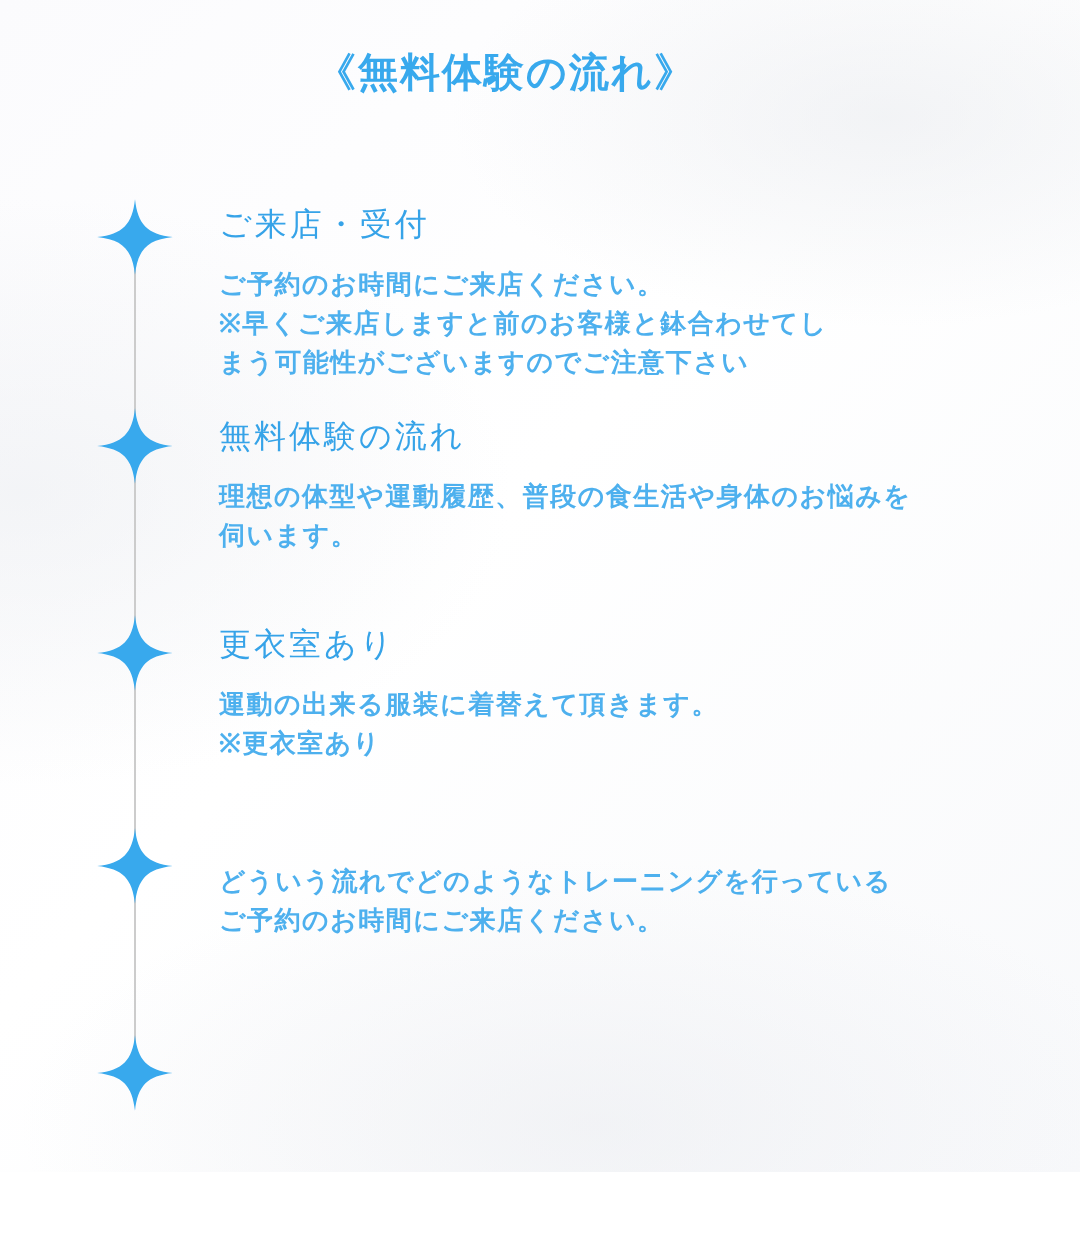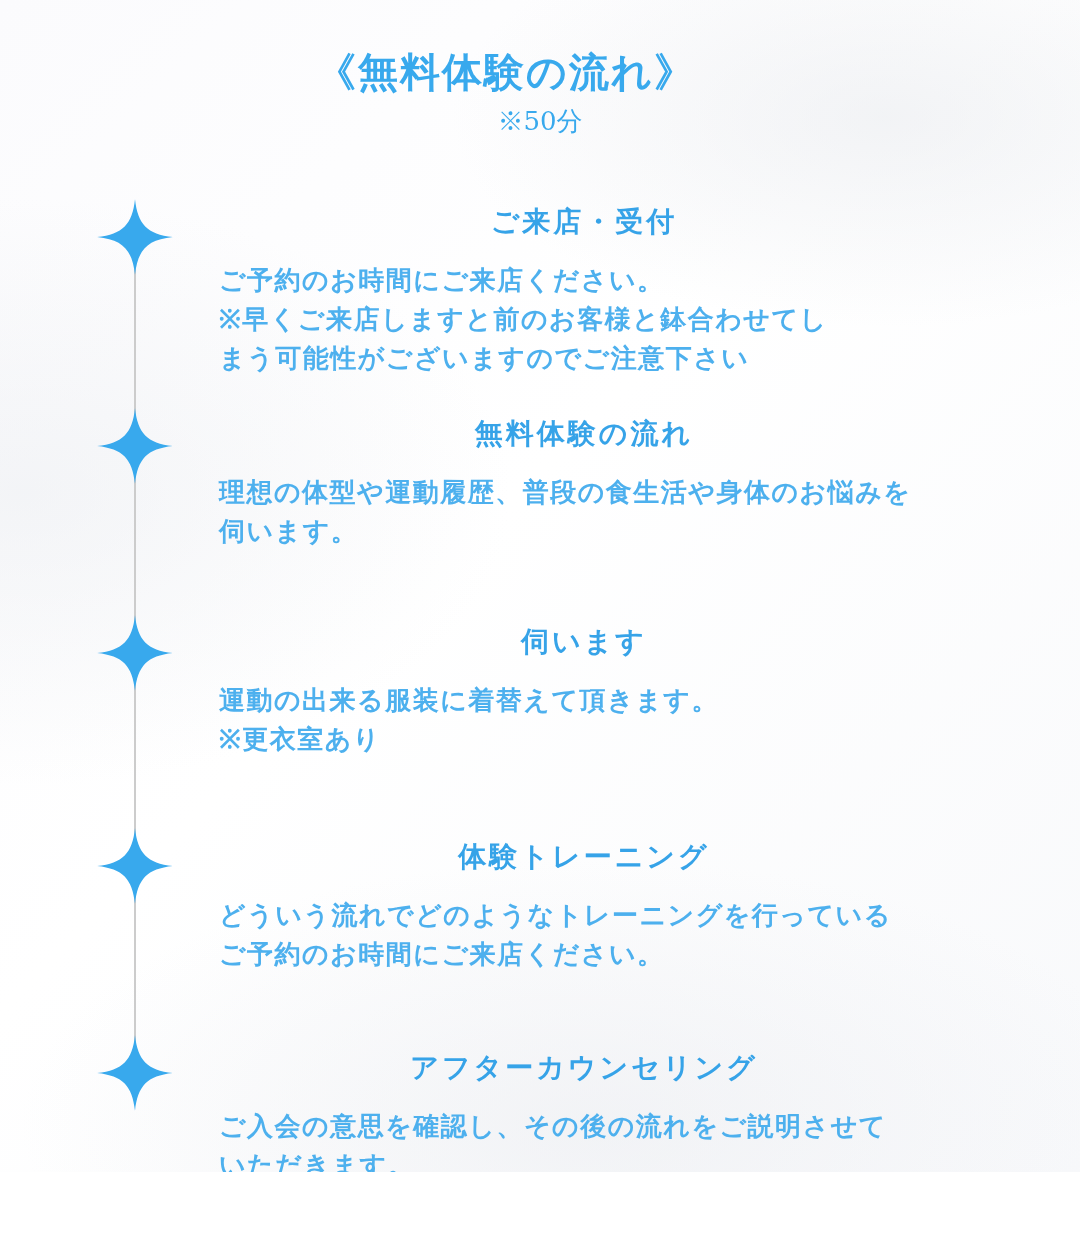--- a/index.html
+++ b/index.html
@@ -30,35 +30,34 @@
     position:absolute; left:92px; width:86px; height:86px;
     color:var(--accent);
   }
   .sparkle svg { display:block; width:100%; height:100%; }
   .sp1 { top:194px; } .sp2 { top:403px; } .sp3 { top:610px; }
   .sp4 { top:823px; } .sp5 { top:1030px; }
   .step { position:absolute; left:219px; width:730px; }
   .st1 { top:205px; } .st2 { top:417px; } .st3 { top:625px; }
   .st4 { top:840px; } .st5 { top:1051px; }
   .step-title {
-    margin:0; font-size:28px; line-height:1.2; font-weight:700;
-    letter-spacing:3px; color:var(--heading);text-align:center;
+    margin:0; font-size:32px; line-height:1.2; font-weight:400;
+    letter-spacing:3px; color:var(--heading);
   }
   .step-desc {
     margin:22px 0 0 0; font-size:26px; line-height:39px; font-weight:700;
     letter-spacing:1.5px; color:var(--body-text); white-space:pre-line;
   }
 </style>
 </head>
 <body>
 
 <div class="page" style="--accent: #38a9ed; --heading: #36a3e8; --body-text: #4db0ee; --line: #cccccc; --background: #fbfbfd;">
 
   <h1 class="page-title">《無料体験の流れ》</h1>
-  <p class="page-subtitle">※50分</p>
 
   <div class="timeline-line"></div>
 
   <span class="sparkle sp1">
     <svg viewBox="0 0 100 100" aria-hidden="true">
         <path fill="currentColor" d="M50 6 C 53.2 35, 64 46.8, 94 50 C 64 53.2, 53.2 65, 50 94 C 46.8 65, 36 53.2, 6 50 C 36 46.8, 46.8 35, 50 6 Z"></path>
       </svg>
   </span>
   <span class="sparkle sp2">
     <svg viewBox="0 0 100 100" aria-hidden="true">
@@ -88,30 +87,24 @@
 まう可能性がございますのでご注意下さい</p>
   </div>
 
   <div class="step st2">
     <h2 class="step-title">無料体験の流れ</h2>
     <p class="step-desc">理想の体型や運動履歴、普段の食生活や身体のお悩みを
 伺います。</p>
   </div>
 
   <div class="step st3">
-    <h2 class="step-title">伺います</h2>
+    <h2 class="step-title">更衣室あり</h2>
     <p class="step-desc">運動の出来る服装に着替えて頂きます。
 ※更衣室あり</p>
   </div>
 
   <div class="step st4">
-    <h2 class="step-title">体験トレーニング</h2>
     <p class="step-desc">どういう流れでどのようなトレーニングを行っている
 ご予約のお時間にご来店ください。</p>
   </div>
 
-  <div class="step st5">
-    <h2 class="step-title">アフターカウンセリング</h2>
-    <p class="step-desc">ご入会の意思を確認し、その後の流れをご説明させて
-いただきます。</p>
-  </div>
 
 </div>
 
 </body></html>

